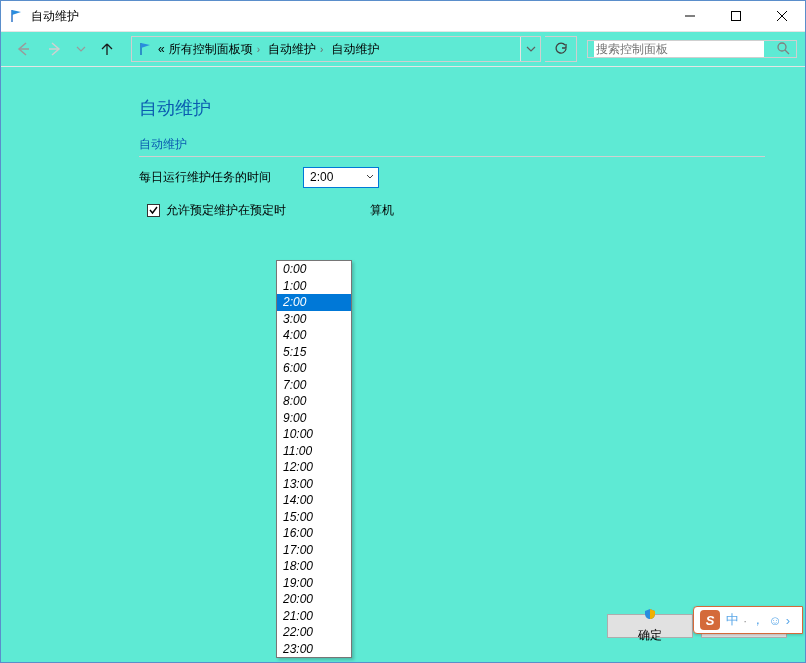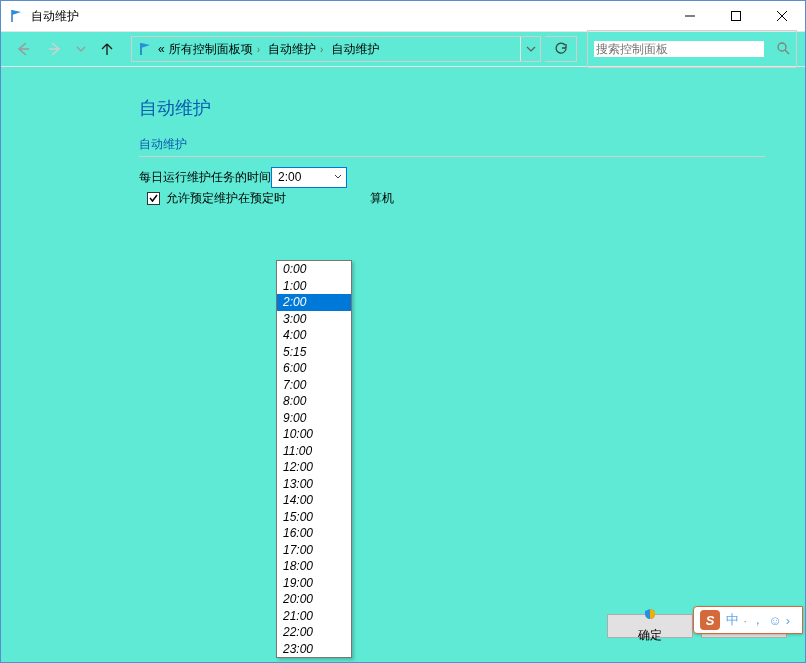--- a/index.html
+++ b/index.html
@@ -17,31 +17,31 @@
   .navbar { height:36px; display:flex; align-items:center; padding:0 8px; gap:4px; border-top:1px solid #e5e5e5; border-bottom:1px solid #e5e5e5; }
   .nav-arrow { width:28px; height:28px; display:flex; align-items:center; justify-content:center; color:#9a9a9a; }
   .nav-arrow.active { color:#1a1a1a; }
   .addr-wrap { flex:1; display:flex; align-items:center; border:1px solid #cfcfcf; height:26px; padding-left:6px; gap:4px; margin-left:6px; }
   .addr-flag { display:flex; align-items:center; }
   .crumb { display:flex; align-items:center; font-size:12px; color:#000; }
   .crumb-sep { margin:0 4px; color:#6a6a6a; font-size:10px; }
   .addr-filler { flex:1; }
   .addr-drop { width:20px; height:24px; border-left:1px solid #e5e5e5; display:flex; align-items:center; justify-content:center; color:#606060;}
   .refresh-btn { width:32px; height:26px; border:1px solid #cfcfcf; border-left:none; display:flex; align-items:center; justify-content:center; color:#404040; }
-  .search-box { width:210px; height:38px; border:1px solid #cfcfcf; margin-left:6px; display:flex; align-items:center; padding:0 6px; color:#777; justify-content:space-between; }
+  .search-box { width:210px; height:18px; border:1px solid #cfcfcf; margin-left:6px; display:flex; align-items:center; padding:0 6px; color:#777; justify-content:space-between; }
   .search-box input { border:none; outline:none; font-size:12px; color:#777; width:170px; font-family:inherit; }
   .search-icon { color:#808080; }
   
   .content { padding:26px 40px 0 138px; line-height:1.7; }
   h1 { font-size:18px; font-weight:400; color:#0a5bb0; margin:0 0 10px 0; }
   .desc { font-size:12px; color:#000; margin-bottom:12px; }
   .desc2 { font-size:12px; color:#000; margin-bottom:18px; }
   .section-label { font-size:12px; color:#0a5bb0; margin-bottom:2px; }
   .section-line { border-top:1px solid #d0d0d0; margin-bottom:10px; }
-  .row { display:flex; align-items:center; position:relative; }
+  .row { display:flex; align-items:center; margin-bottom:12px; position:relative;gap:32px; }
   .field-label { font-size:12px; margin-right:0px; }
   .dropdown-closed { position:relative; }
   .select-box { width:76px; height:21px; border:1px solid #0078d7; background:#fff; display:flex; align-items:center; justify-content:space-between; padding:0 4px 0 6px; font-size:12px;}
   .select-chevron { color:#404040; }
   .check-row { display:flex; align-items:center; font-size:12px;padding-left:8px; }
   .checkbox { width:13px; height:13px; border:1px solid #333; margin-right:6px; display:flex; align-items:center; justify-content:center; background:#fff; }
   .checkbox svg { display:block; }
   .check-label-after { margin-left:0px;font-family:Liberation Serif, serif; }
   
   .dropdown-list { position:absolute; left:275px; top:259px; width:76px; border:1px solid #767676; background:#fff; box-shadow:2px 2px 3px rgba(0,0,0,0.2); z-index:20; max-height:420px; overflow:hidden; }

